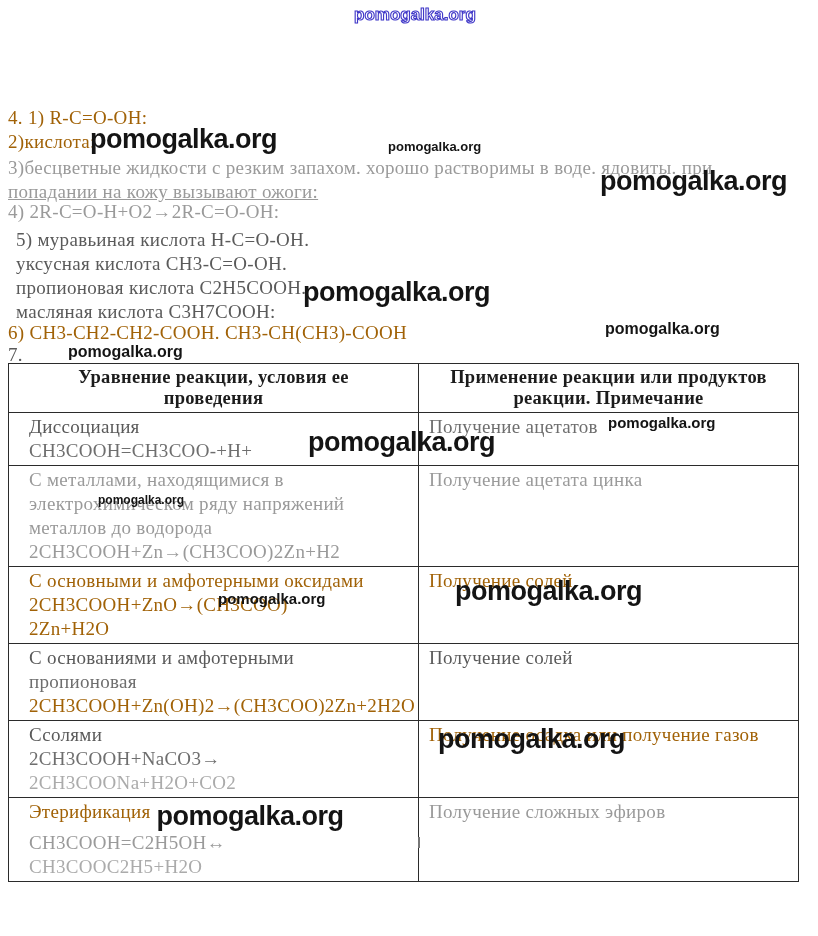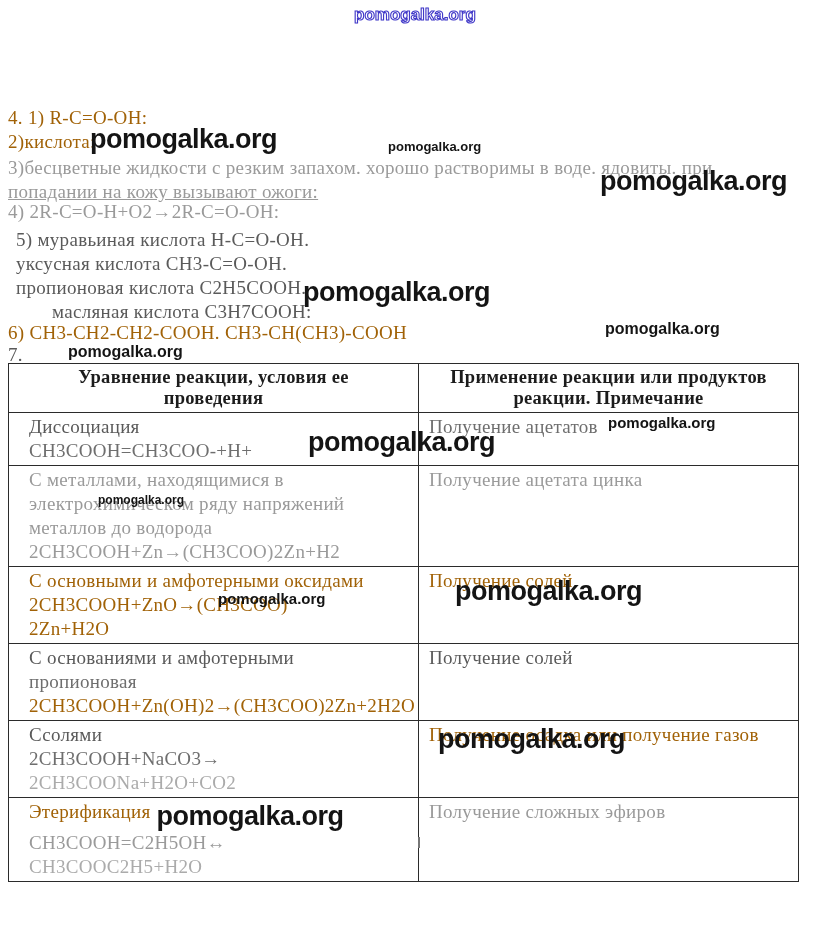--- a/index.html
+++ b/index.html
@@ -52,21 +52,21 @@
   <div class="abs serif t-faint" style="left:8px;top:157px;">3)бесцветные жидкости с резким запахом. хорошо растворимы в воде. ядовиты. при</div>
   <div class="abs wm wm-big" style="left:600px;top:166px;">pomogalka.org</div>
   <div class="abs serif t-faint" style="left:8px;top:181px;text-decoration:underline;">попадании на кожу вызывают ожоги:</div>
 
   <div class="abs serif t-faint" style="left:8px;top:201px;">4) 2R-C=O-H+O2→2R-C=O-OH:</div>
 
   <div class="abs serif t-mid" style="left:16px;top:229px;">5) муравьиная кислота H-C=O-OH.</div>
   <div class="abs serif t-mid" style="left:16px;top:253px;">уксусная кислота CH3-C=O-OH.</div>
   <div class="abs serif t-mid" style="left:16px;top:277px;">пропионовая кислота C2H5COOH.</div>
   <div class="abs wm wm-big" style="left:303px;top:277px;">pomogalka.org</div>
-  <div class="abs serif t-mid" style="left:16px;top:301px;margin-left:36px;">масляная кислота C3H7COOH:</div>
+  <div class="abs serif t-mid" style="left:16px;top:301px;">масляная кислота C3H7COOH:</div>
 
   <div class="abs serif t-dark" style="left:8px;top:322px;">6) CH3-CH2-CH2-COOH. CH3-CH(CH3)-COOH</div>
   <div class="abs wm wm-med" style="left:605px;top:320px;">pomogalka.org</div>
 
   <div class="abs serif t-mid" style="left:8px;top:344px;">7.</div>
   <div class="abs wm wm-med" style="left:68px;top:343px;">pomogalka.org</div>
 
   <table class="reaction-table">
     <colgroup>
         <col class="c1">

